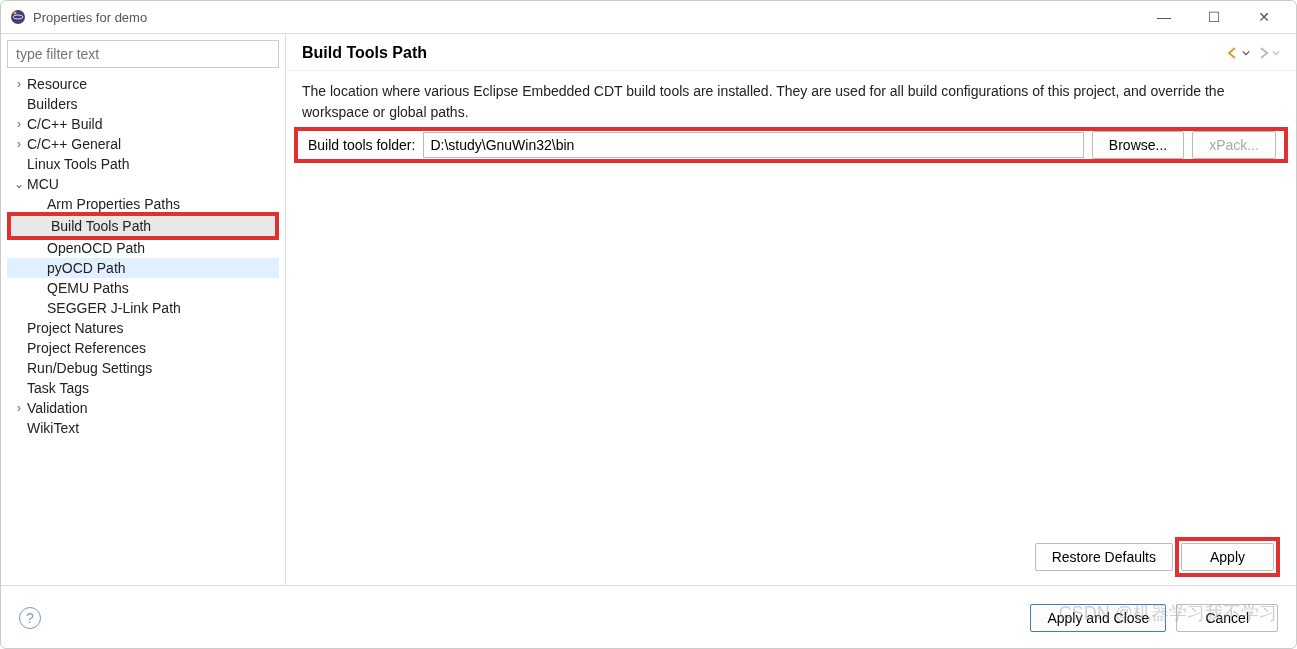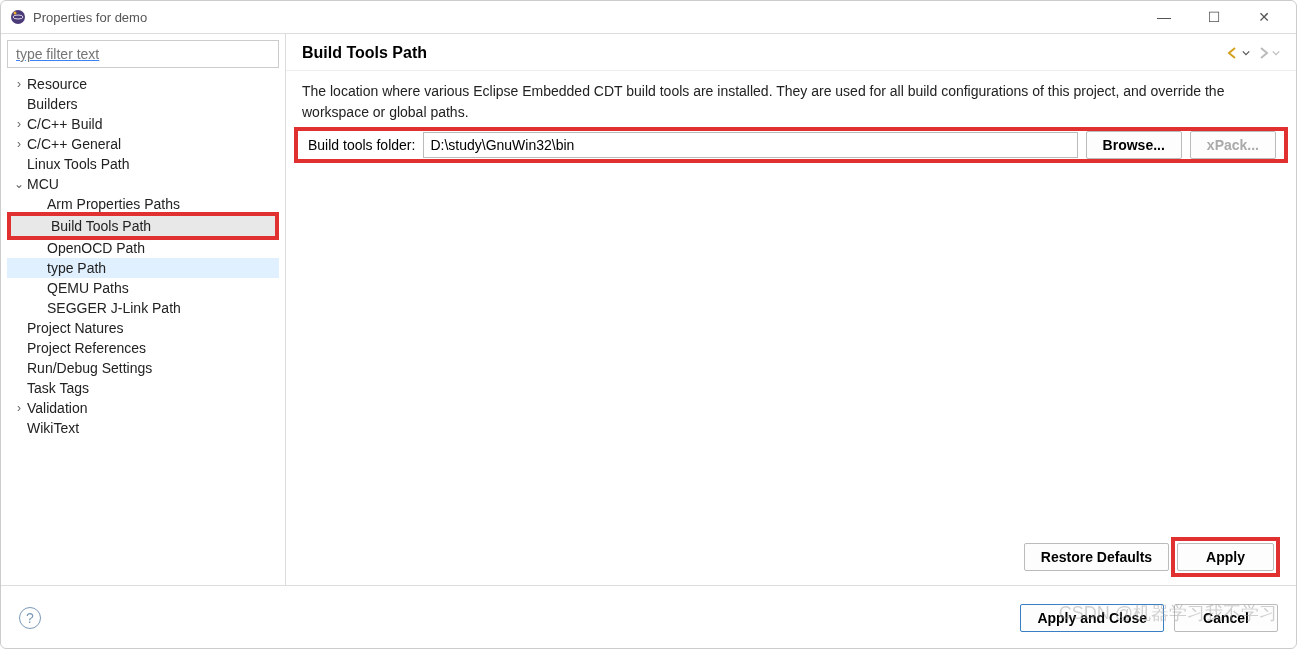--- a/index.html
+++ b/index.html
@@ -4,38 +4,38 @@
   <style>
     * { box-sizing: border-box; margin: 0; padding: 0; font-family: "Segoe UI", Tahoma, sans-serif; }
     body { background: #fff; width: 1297px; height: 649px; overflow: hidden; border: 1px solid #ccc; border-radius: 6px; }
     .titlebar { height: 32px; display: flex; align-items: center; padding: 12px 8px; }
     .titlebar .app-icon { width: 18px; height: 18px; margin-right: 6px; }
     .titlebar .title { color: #555; font-size: 13px; flex: 1; }
     .winbtns { display: flex; gap: 18px; color: #555; margin-right: 8px; }
     .winbtns span { width: 32px; text-align: center; cursor: pointer; font-size: 14px; }
     .main { display: flex; height: 552px; border-top: 1px solid #ddd; }
     .sidebar { width: 285px; border-right: 1px solid #ddd; padding: 6px; }
-    .filter { width: 100%; padding: 5px 8px; border: 1px solid #ccc; font-size: 14px; color: #3b82f6; margin-bottom: 6px; text-decoration: underline; }
+    .filter { width: 100%; padding: 5px 8px; border: 1px solid #ccc; font-size: 14px; color: #0f172a; margin-bottom: 6px; }
     .tree { font-size: 14px; color: #222; }
     .tree-item { display: flex; align-items: center; padding: 2px 4px; cursor: pointer; }
     .tree-item .tw { width: 16px; text-align: center; color: #666; font-size: 12px; }
     .tree-item.l1 { padding-left: 4px; }
     .tree-item.l2 { padding-left: 24px; }
     .tree-item.selected { background: #e8e8e8; }
     .tree-item.hover { background: #e0f0ff; }
     .content { flex: 1; display: flex; flex-direction: column; }
     .header { display: flex; align-items: center; padding: 10px 16px 8px; border-bottom: 1px solid #eee; }
     .header h2 { font-size: 16px; font-weight: 600; flex: 1; }
     .navicons { display: flex; gap: 2px; align-items: center; }
     .navicons .ic { width: 14px; height: 14px; cursor: pointer; }
     .desc { padding: 10px 16px 4px; font-size: 14px; color: #222; line-height: 1.5; }
     .form-row { display: flex; align-items: center; padding: 0 8px; gap: 8px; }
     .form-row label { font-size: 14px; margin-left: 2px; }
     .form-row input { flex: 1; padding: 4px 6px; border: 1px solid #bbb; font-size: 14px; }
-    .btn { padding: 5px 16px; border: 1px solid #bbb; background: #fdfdfd; font-size: 14px; cursor: pointer; border-radius: 2px; font-weight: bold; }
+    .btn { padding: 5px 16px; border: 1px solid #bbb; background: #fdfdfd; font-size: 14px; cursor: pointer; border-radius: 2px; }
     .btn:disabled { color: #aaa; cursor: default; }
     .red-wrap-form { border: 4px solid #e03030; margin: 0 8px; }
     .flex-spacer { flex: 1; }
     .bottom-row { display: flex; justify-content: flex-end; gap: 2px; padding: 8px 16px; align-items: center; }
     .apply-red { border: 4px solid #e03030; padding: 2px; }
     .footer { border-top: 1px solid #ddd; height: 64px; display: flex; align-items: center; padding: 0 18px; }
     .help-icon { width: 22px; height: 22px; border: 1.5px solid #7a99b8; border-radius: 50%; display: flex; align-items: center; justify-content: center; color: #7a99b8; font-size: 14px; cursor: pointer; }
     .footer-btns { margin-left: auto; display: flex; gap: 10px; }
     .btn.primary { border: 1.5px solid #3a7fc4; }
     .watermark { position: absolute; right: 20px; bottom: 24px; color: rgba(150,150,150,0.45); font-size: 18px; pointer-events: none; }
@@ -94,21 +94,21 @@
             <span class="tw"></span>
             <span>Build Tools Path</span>
           </div>
         </div>
         <div class="tree-item l2">
           <span class="tw"></span>
           <span>OpenOCD Path</span>
         </div>
         <div class="tree-item l2 hover">
           <span class="tw"></span>
-          <span>type Path</span>
+          <span>pyOCD Path</span>
         </div>
         <div class="tree-item l2">
           <span class="tw"></span>
           <span>QEMU Paths</span>
         </div>
         <div class="tree-item l2">
           <span class="tw"></span>
           <span>SEGGER J-Link Path</span>
         </div>
         <div class="tree-item l1">

